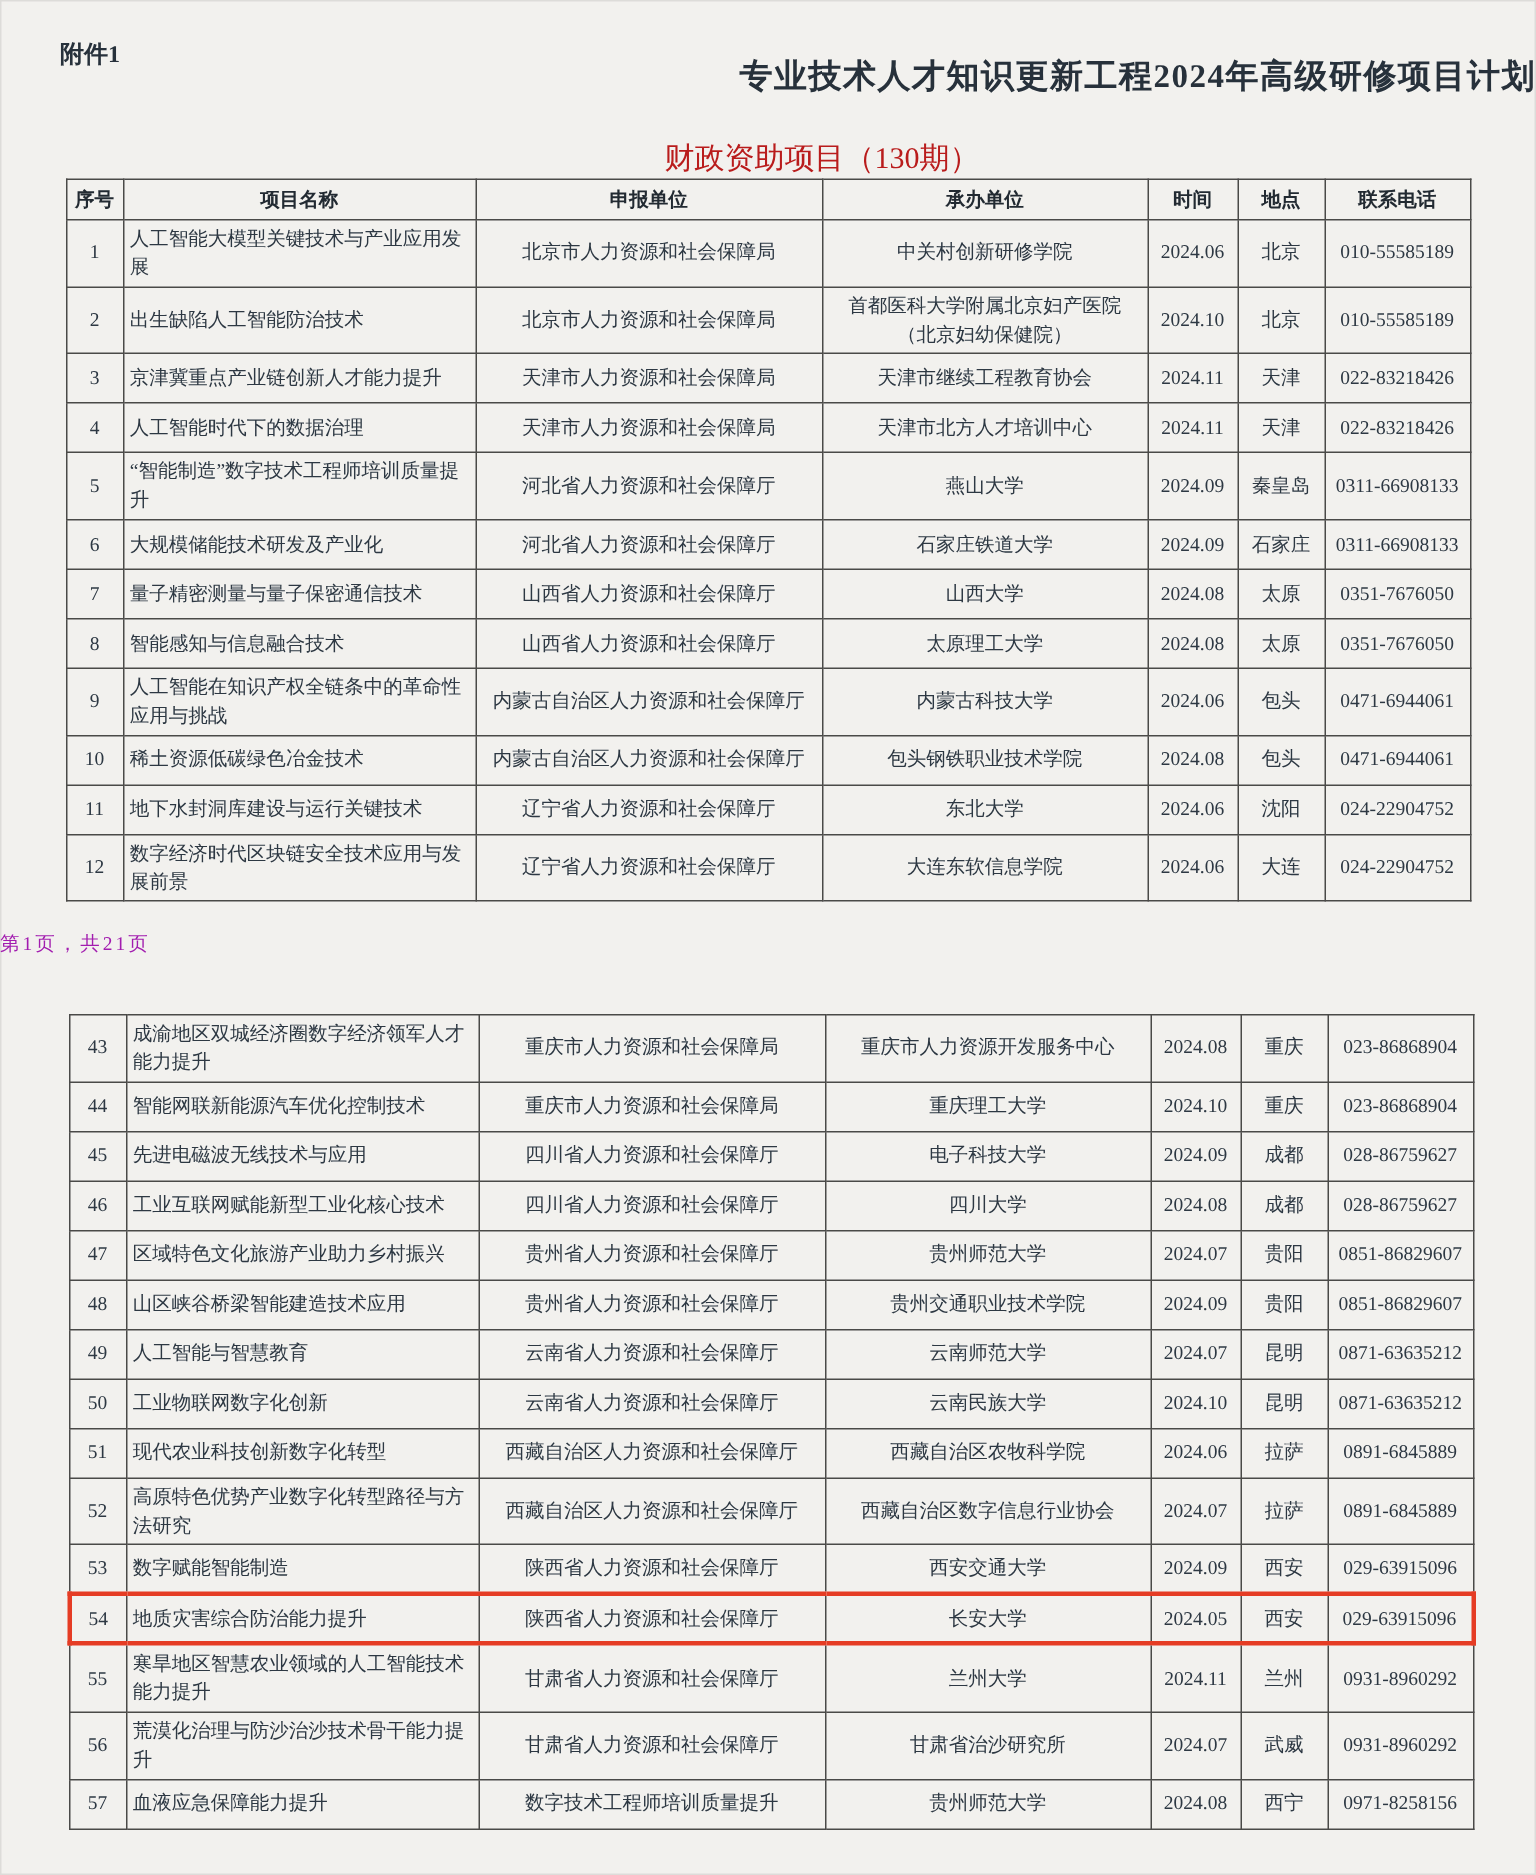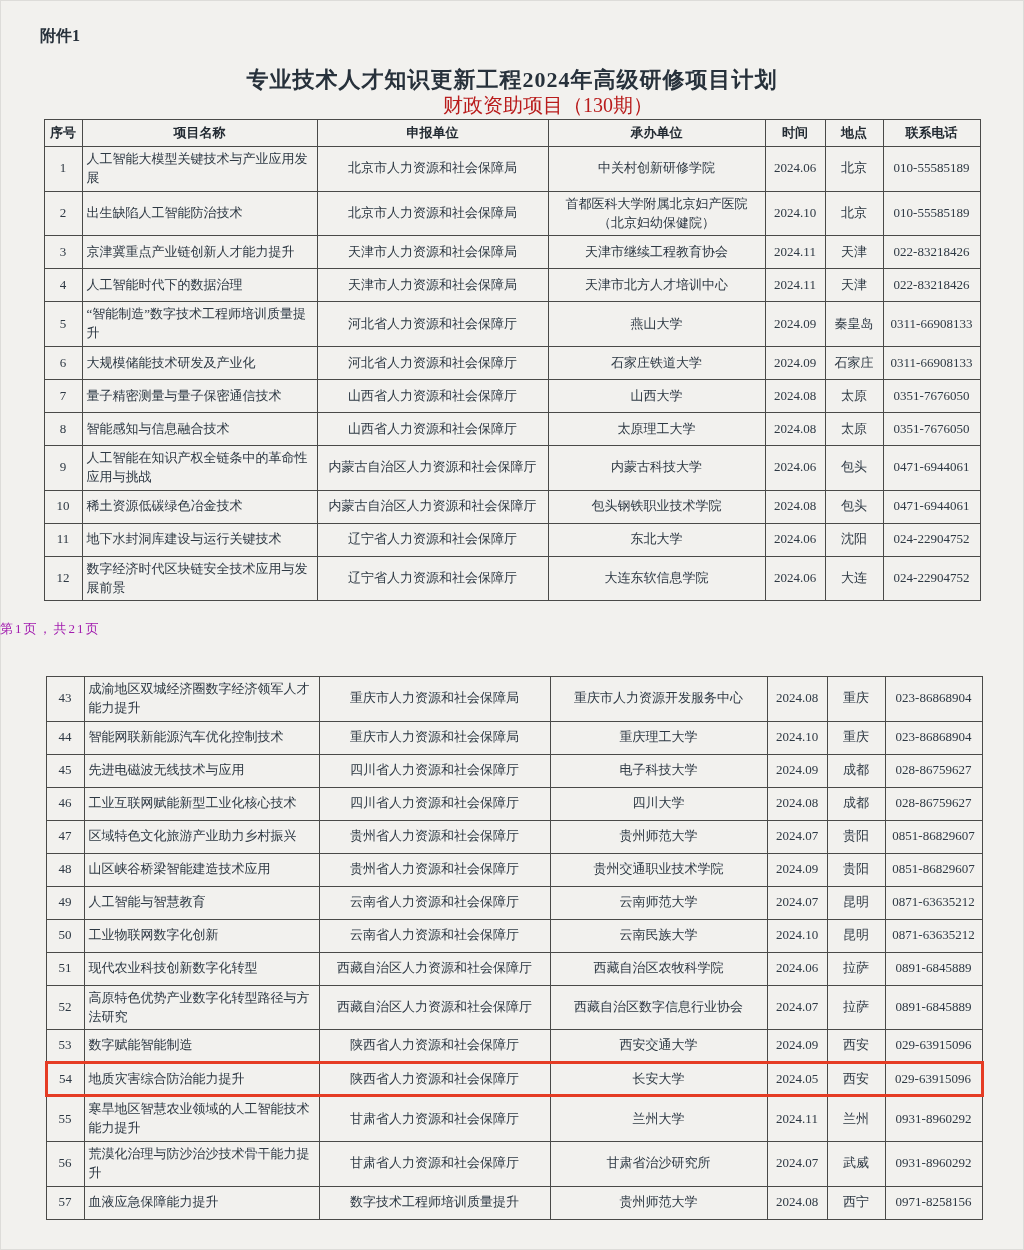--- a/index.html
+++ b/index.html
@@ -22,24 +22,24 @@
   .attachment {
     position: absolute;
     top: 26px;
     left: 40px;
     font-size: 16px;
     font-weight: bold;
     color: #27313b;
   }
   .doc-title {
     position: absolute;
-    top: 65px;
+    top: 36px;
     left: 0;
     width: 100%;
-    text-align: center;
+    text-align: right;
     font-size: 22px;
     font-weight: bold;
     letter-spacing: 1px;
     color: #27313b;
   }
   .doc-subtitle {
     position: absolute;
     top: 92px;
     left: 0;
     width: 100%;

